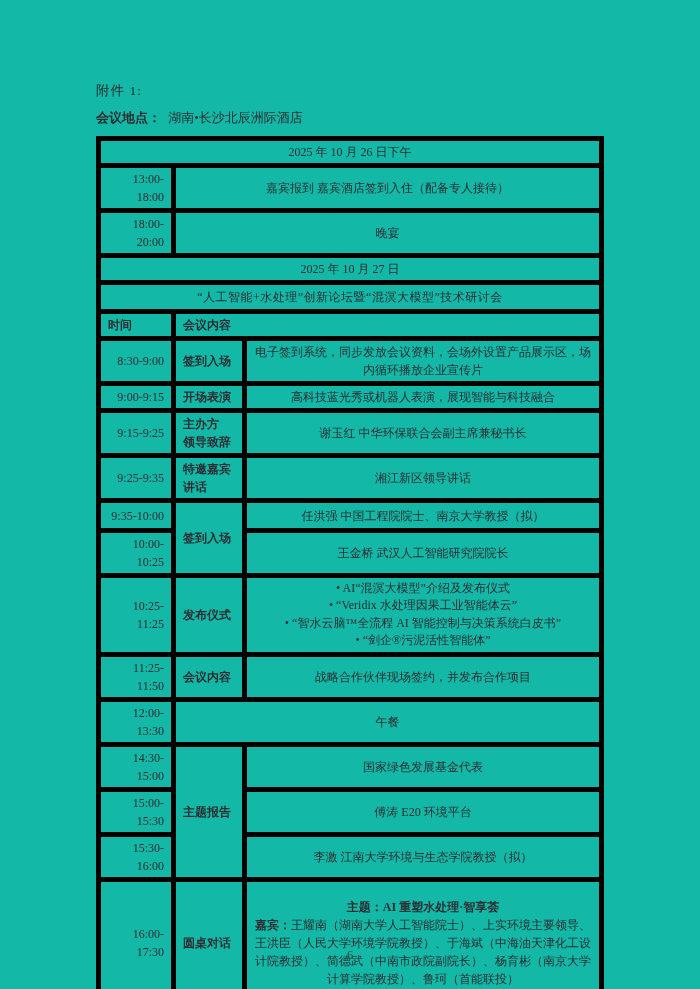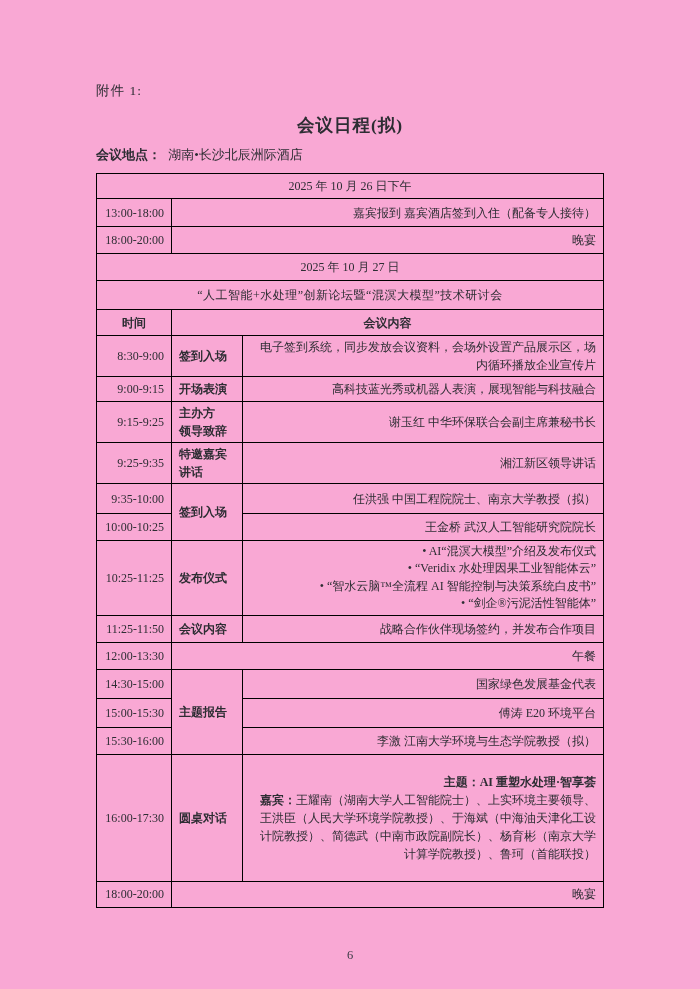--- a/index.html
+++ b/index.html
@@ -1,64 +1,63 @@
 <!DOCTYPE html>
 <html><head>
 <meta charset="utf-8">
 <style>
   html,body{margin:0;padding:0;}
   .page{
     width:700px;height:989px;
-    background:#f9a8d4;
+    background:#14b8a6;
     font-family:"Liberation Serif","DejaVu Serif",serif;
     color:#2d2d33;
     position:relative;
     box-sizing:border-box;
     overflow:hidden;
   }
   .content{margin:0 96px;}
   .attachment{padding-top:82px;font-size:13.5px;letter-spacing:1px;}
   .doc-title{text-align:center;font-weight:bold;font-size:17.5px;margin-top:13px;letter-spacing:1px;}
   .info-line{display:flex;gap:26px;font-weight:bold;font-size:12.5px;margin-top:13px;white-space:nowrap;}
   .venue-line{margin-top:9px;font-size:13px;}
   .venue-label{font-weight:bold;}
   .venue-value{margin-left:4px;}
   table.schedule{
     margin-top:9px;width:100%;
     border-collapse:collapse;table-layout:fixed;
   }
   table.schedule td{
-    border:1px solid #000000;
+    border:5px solid #000000;
     font-size:12px;line-height:1.5;
     padding:2px 7px;vertical-align:middle;
     overflow:hidden;
   }
   td.t-date{text-align:center;font-size:12.5px;padding:2px 0;}
   td.t-forum{text-align:center;font-weight:normal;font-size:13.5px;padding:3px 0;letter-spacing:0.5px;}
-  td.t-colhead{text-align:center;font-weight:bold;font-size:12.5px;}
+  td.t-colhead{font-weight:bold;font-size:12.5px;}
   td.t-time{text-align:right;padding:2px 1px;font-size:12px;}
   td.t-session{text-align:left;font-weight:bold;white-space:pre-line;padding:2px 3px;}
-  td.t-content{text-align:right;}
+  td.t-content{text-align:center;}
   .bullet-line{line-height:1.45;}
   .rt-topic{font-weight:bold;}
   .rt-label{font-weight:bold;}
   .page-number{
     position:absolute;left:0;right:0;bottom:26px;
     text-align:center;font-size:12.5px;color:#3a3a44;
   }
 </style>
 </head>
 <body>
 
 <div class="page">
   <div class="content">
 
     <div class="attachment">附件 1:</div>
 
-    <div class="doc-title">会议日程(拟)</div>
 
 
     <div class="venue-line">
       <span class="venue-label">会议地点：</span>
       <span class="venue-value">湖南•长沙北辰洲际酒店</span>
     </div>
 
     <table class="schedule">
       <colgroup>
           <col style="width:75px">

